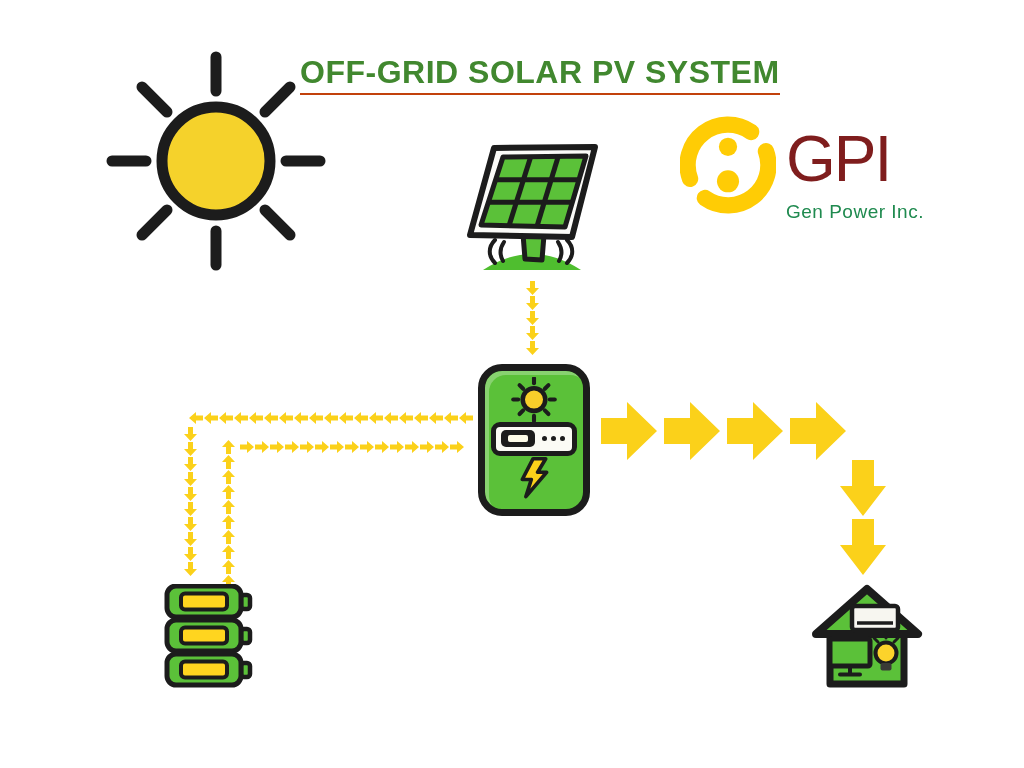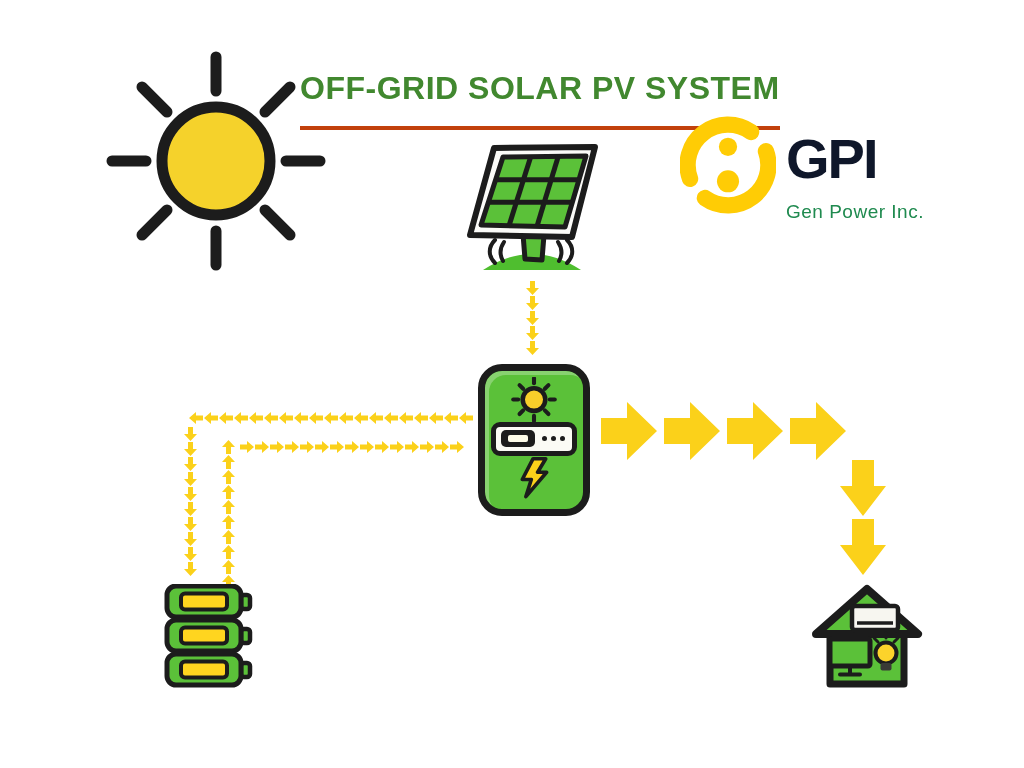--- a/index.html
+++ b/index.html
@@ -4,32 +4,32 @@
 <style>
   html,body{margin:0;padding:0;background:#ffffff;}
   #stage{
     position:relative;width:1024px;height:768px;background:#ffffff;overflow:hidden;
     font-family:"Liberation Sans", sans-serif;
   }
   .abs{position:absolute;}
 
   
   #title{
-    left:300px;top:70px;
+    left:300px;top:54px;
     font-size:32px;font-weight:bold;letter-spacing:.5px;
-    color:#41882F;border-bottom:4px solid #c2410c;padding-bottom:19px;
+    color:#41882F;border-bottom:2px solid #c2410c;padding-bottom:2px;
     white-space:nowrap;
   }
 
   
   #gpi-logo{left:680px;top:112px;display:flex;align-items:flex-start;gap:10px;}
   #gpi-text-col{display:flex;flex-direction:column;margin-top:14px;}
   #gpi-acronym{
-    font-size:56px;font-weight:bold;letter-spacing:-2px;line-height:66px;
-    color:#0f172a;
+    font-size:64px;font-weight:normal;letter-spacing:-2px;line-height:66px;
+    color:#7f1d1d;
   }
   #gpi-company{
     font-size:19px;font-weight:normal;letter-spacing:.5px;margin-top:9px;
     color:#1F8A4F;
   }
 
   
   #controller{
     left:478px;top:364px;width:112px;height:152px;box-sizing:border-box;
     background:#5BC139;border:7px solid #1C1C1C;border-radius:24px;

